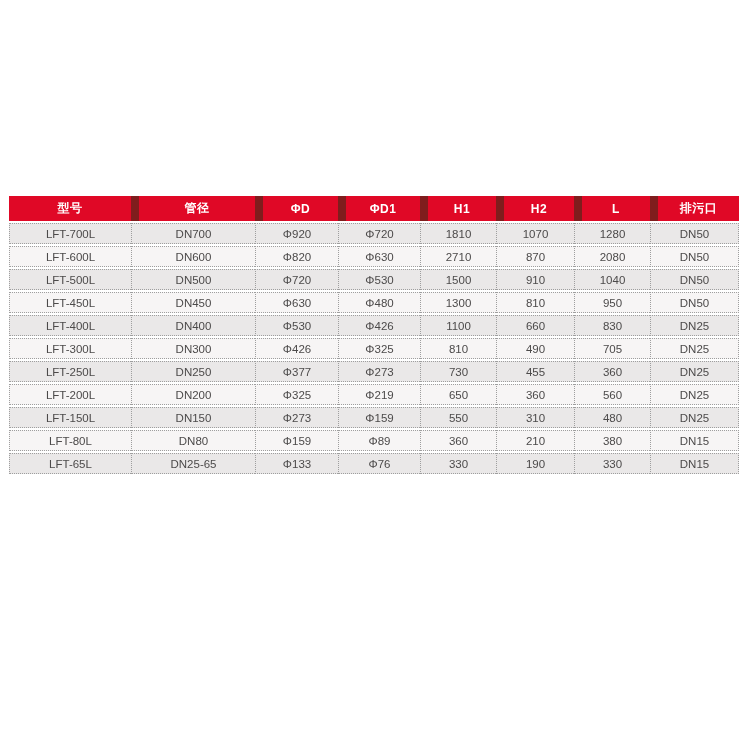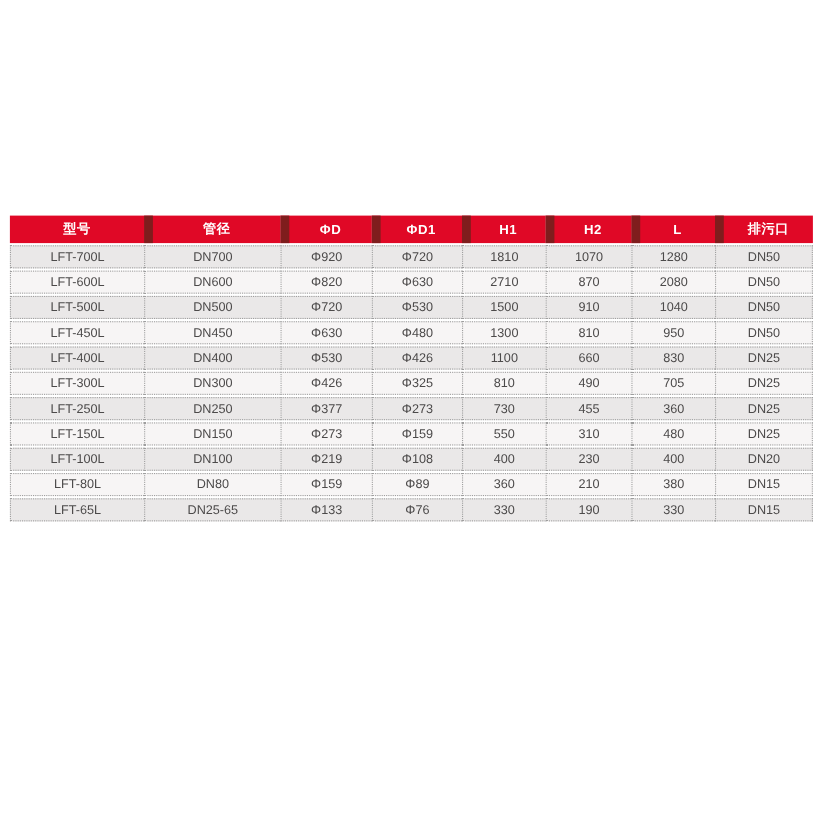--- a/index.html
+++ b/index.html
@@ -164,38 +164,38 @@
             <td>LFT-250L</td>
             <td>DN250</td>
             <td>Φ377</td>
             <td>Φ273</td>
             <td>730</td>
             <td>455</td>
             <td>360</td>
             <td>DN25</td>
           </tr>
           <tr>
+            <td>LFT-200L</td>
+            <td>DN200</td>
+            <td>Φ325</td>
+            <td>Φ219</td>
+            <td>650</td>
+            <td>360</td>
+            <td>560</td>
+            <td>DN25</td>
+          </tr>
+          <tr>
             <td>LFT-150L</td>
             <td>DN150</td>
             <td>Φ273</td>
             <td>Φ159</td>
             <td>550</td>
             <td>310</td>
             <td>480</td>
             <td>DN25</td>
-          </tr>
-          <tr>
-            <td>LFT-100L</td>
-            <td>DN100</td>
-            <td>Φ219</td>
-            <td>Φ108</td>
-            <td>400</td>
-            <td>230</td>
-            <td>400</td>
-            <td>DN20</td>
           </tr>
           <tr>
             <td>LFT-80L</td>
             <td>DN80</td>
             <td>Φ159</td>
             <td>Φ89</td>
             <td>360</td>
             <td>210</td>
             <td>380</td>
             <td>DN15</td>

